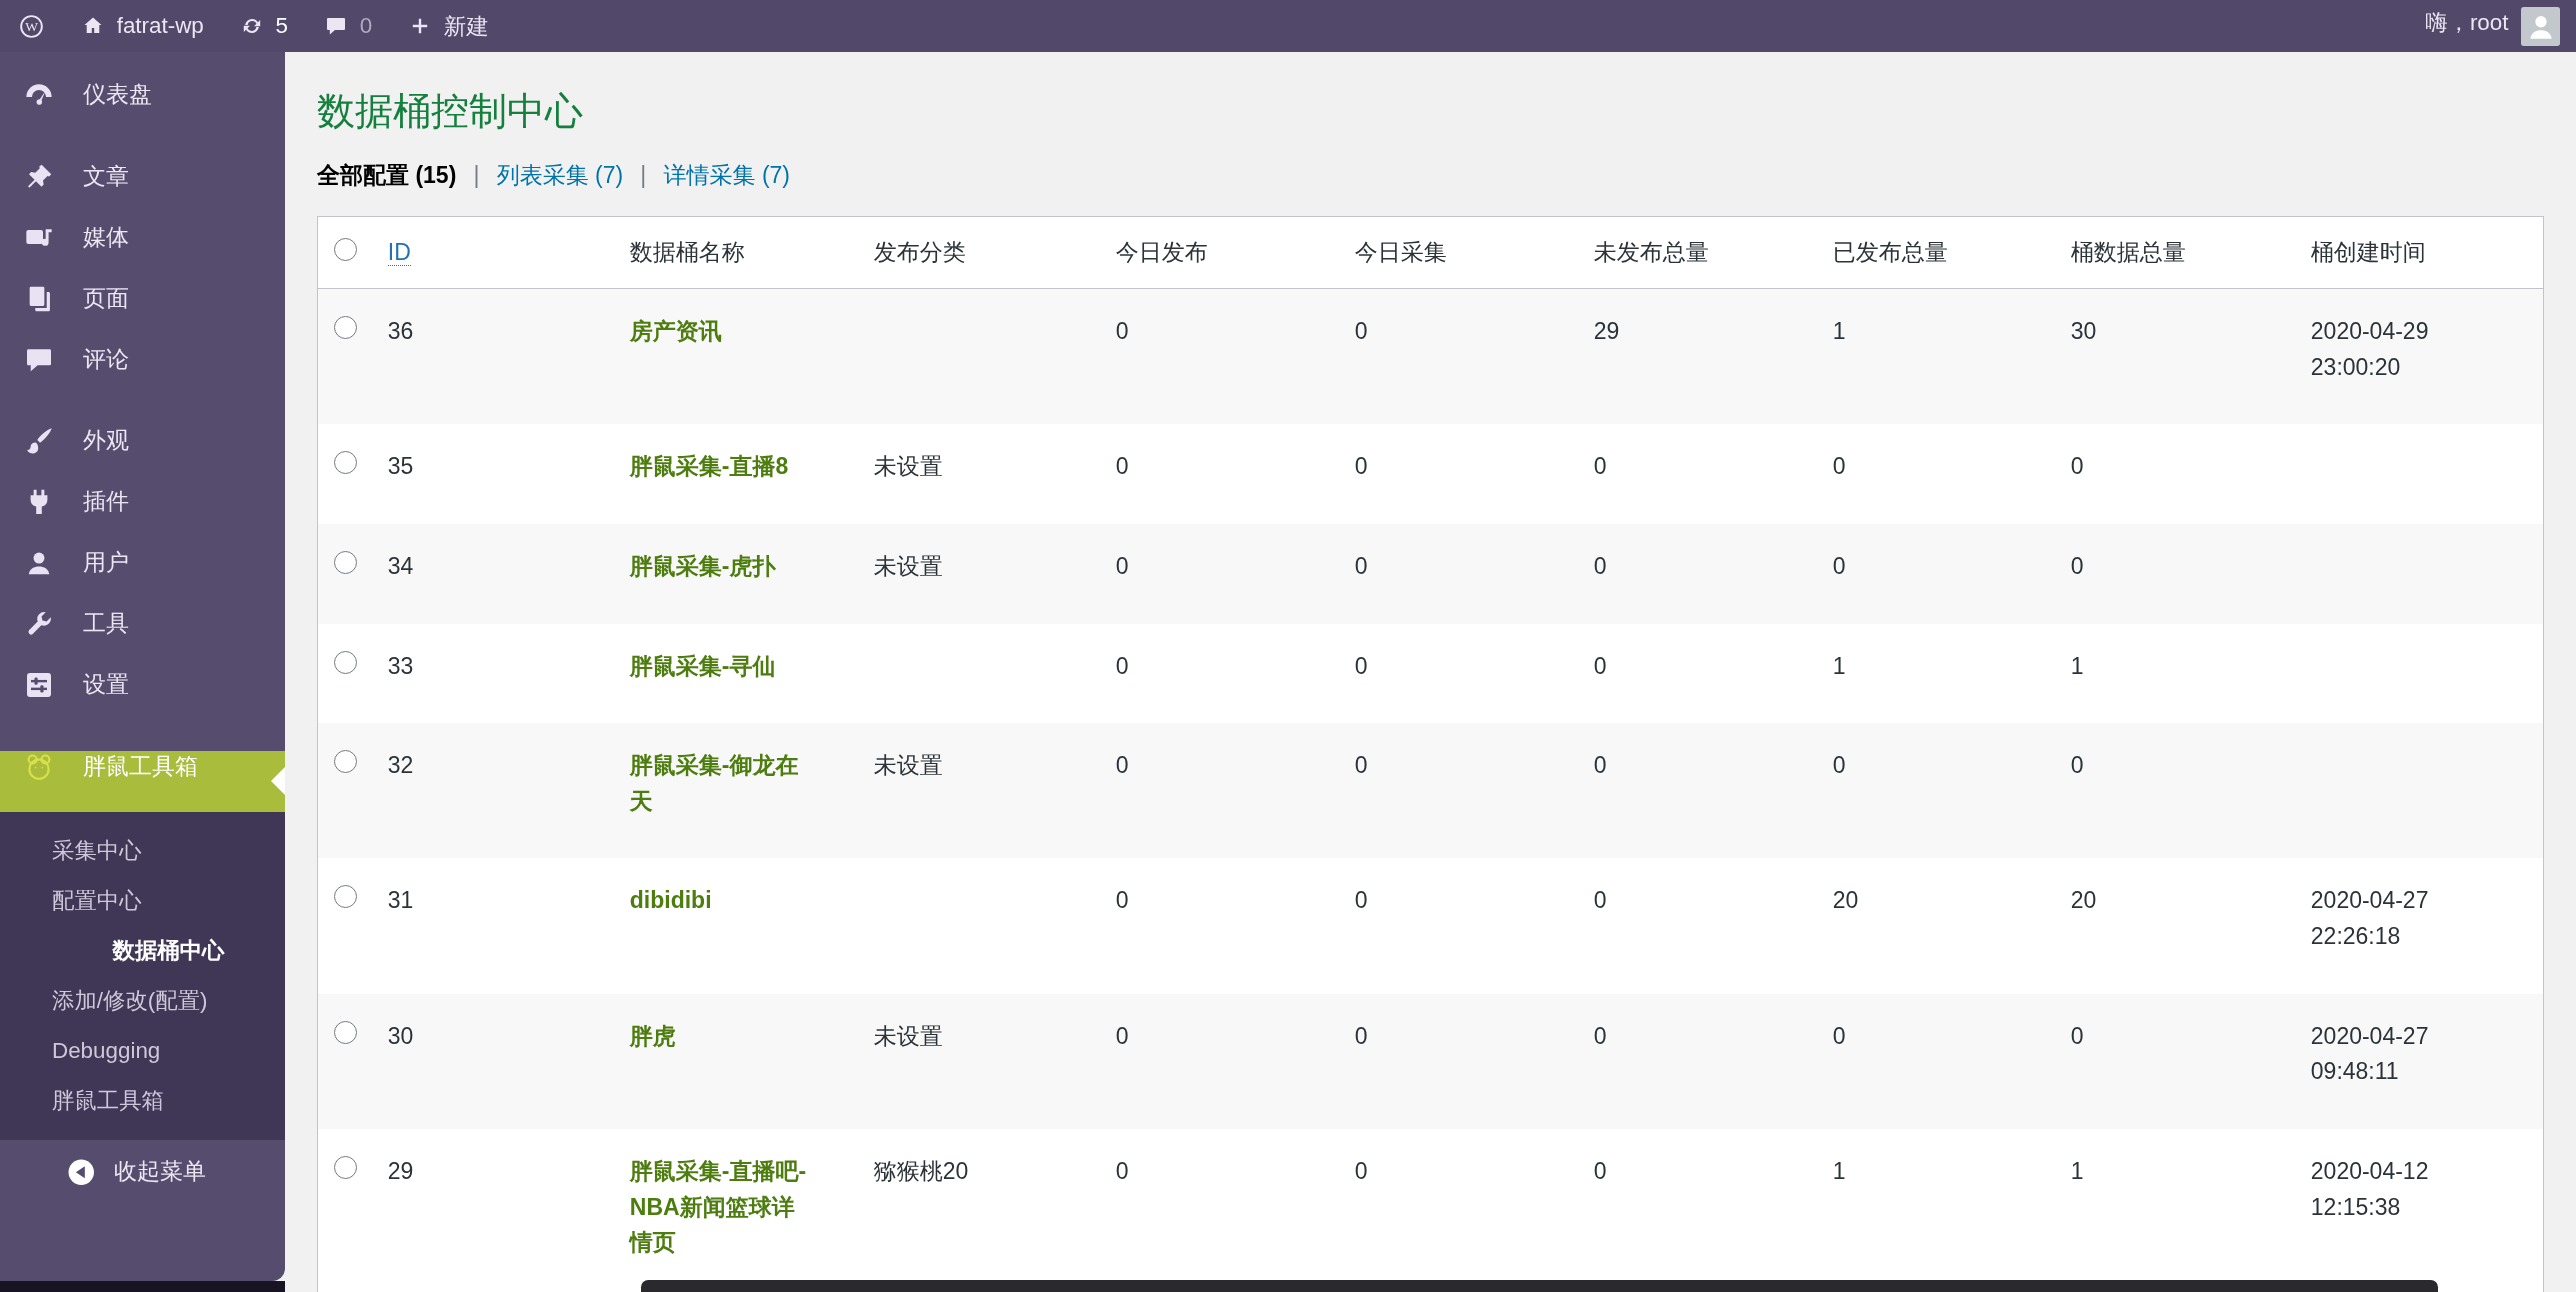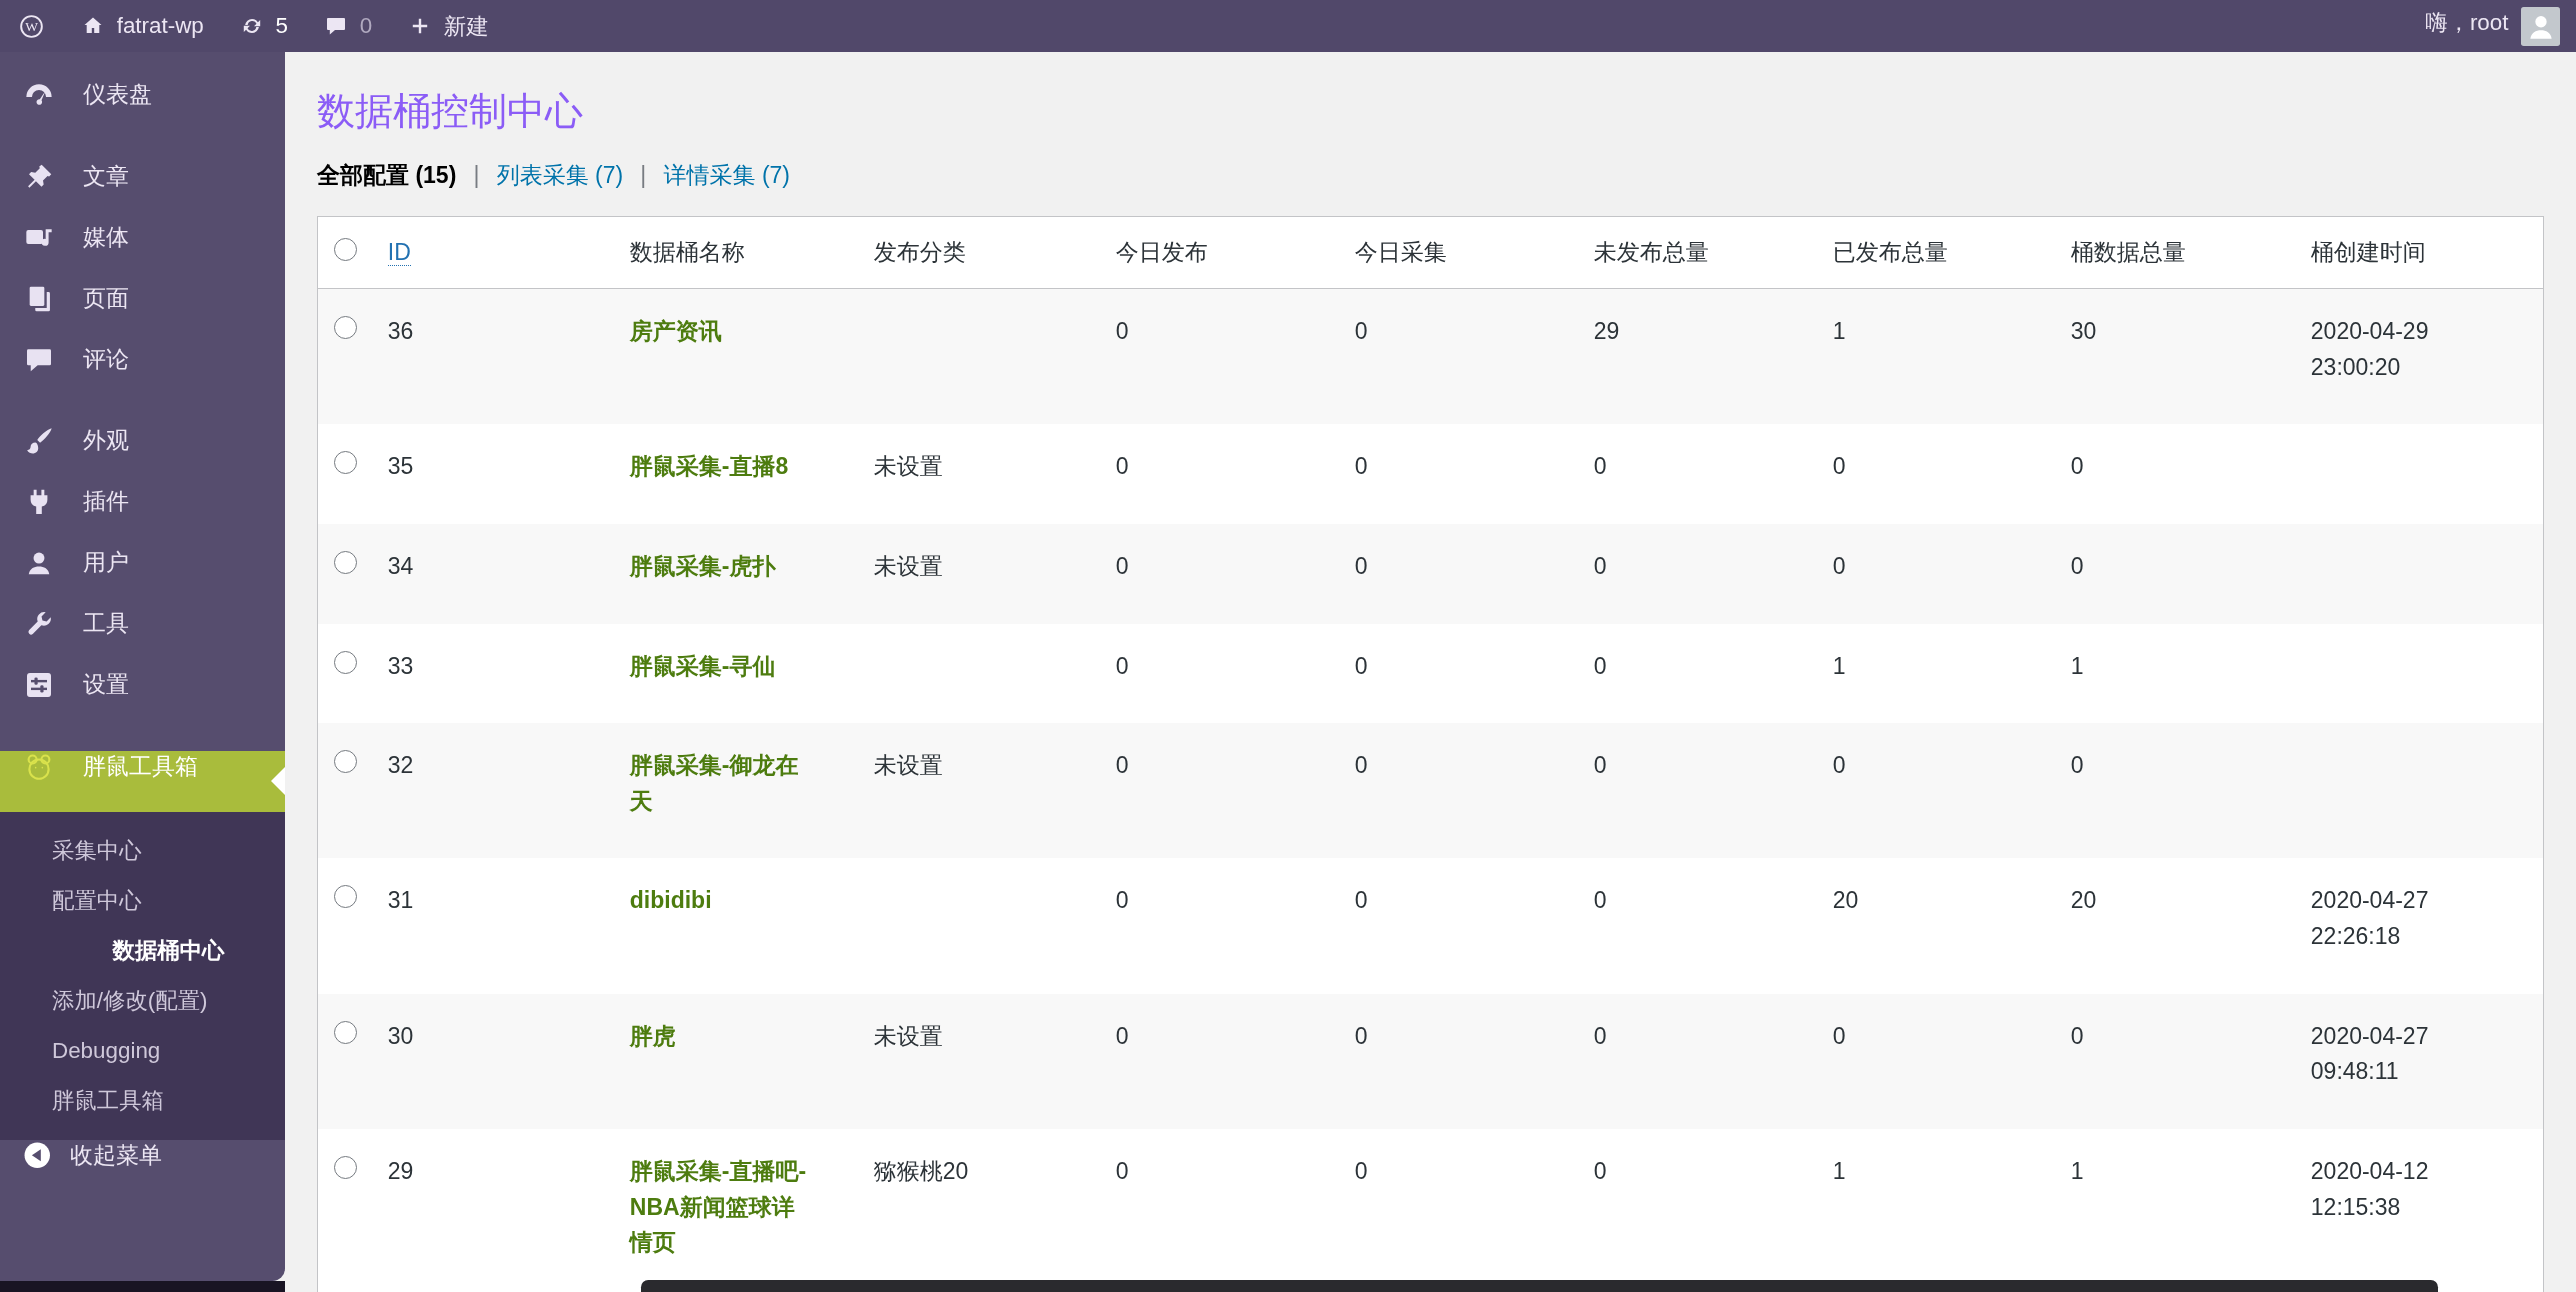--- a/index.html
+++ b/index.html
@@ -35,26 +35,26 @@
   .menu-sep { height:20.6px; }
   .menu-item.highlight { background:#a9bc3c; color:#fff; position:relative; }
   .menu-item.highlight .mi-icon { color:#d9e24c; }
   .menu-item.highlight::after {
     content:""; position:absolute; right:0; top:50%; margin-top:-14.3px;
     border:14.3px solid transparent; border-right-color:#ffffff; border-left-width:0;
   }
   .submenu { background:#403656; padding:14.3px 0 14.3px; }
   .submenu-item { height:50px; line-height:50px; padding-left:52px; font-size:22.4px; color:#cfc8da; cursor:pointer; white-space:nowrap; }
   .submenu-item.current { color:#ffffff; font-weight:bold;text-align:center; }
-  .collapse { height:63px; display:flex; gap:18px; padding-left:21.5px; font-size:23px; cursor:pointer; }
+  .collapse { height:63px; display:flex; align-items:center; gap:18px; padding-left:21.5px; font-size:23px; cursor:pointer;margin-left:44px; }
   .collapse .mi-icon { width:30.5px; height:30.5px; }
 
   
   #content { position:absolute; left:285px; top:52px; right:0; bottom:0; background:#f1f1f1; padding:0 32px; overflow:hidden; }
-  h1.page-title { font-size:38px; font-weight:400; color:#8b5cf6; margin:34px 0 0; }
+  h1.page-title { font-size:38px; font-weight:400; color:#15803d; margin:34px 0 0; }
   .filters { margin-top:23px; font-size:23px; color:#000; }
   .filters a { color:#0073aa; text-decoration:none; cursor:pointer; }
   .filters .current { font-weight:bold; color:#000; }
   .filters .sep { color:#787c82; padding:0 10.8px; }
 
   .toolbar { margin-top:23px; display:flex; align-items:center; }
   .select-wrap { position:relative; }
   select.bulk {
     width:217px; height:52px; font-size:23px; padding:0 50px 0 14.3px;
     border:1.8px solid #667078; border-radius:6.3px; background:#fff; color:#1d2327;

